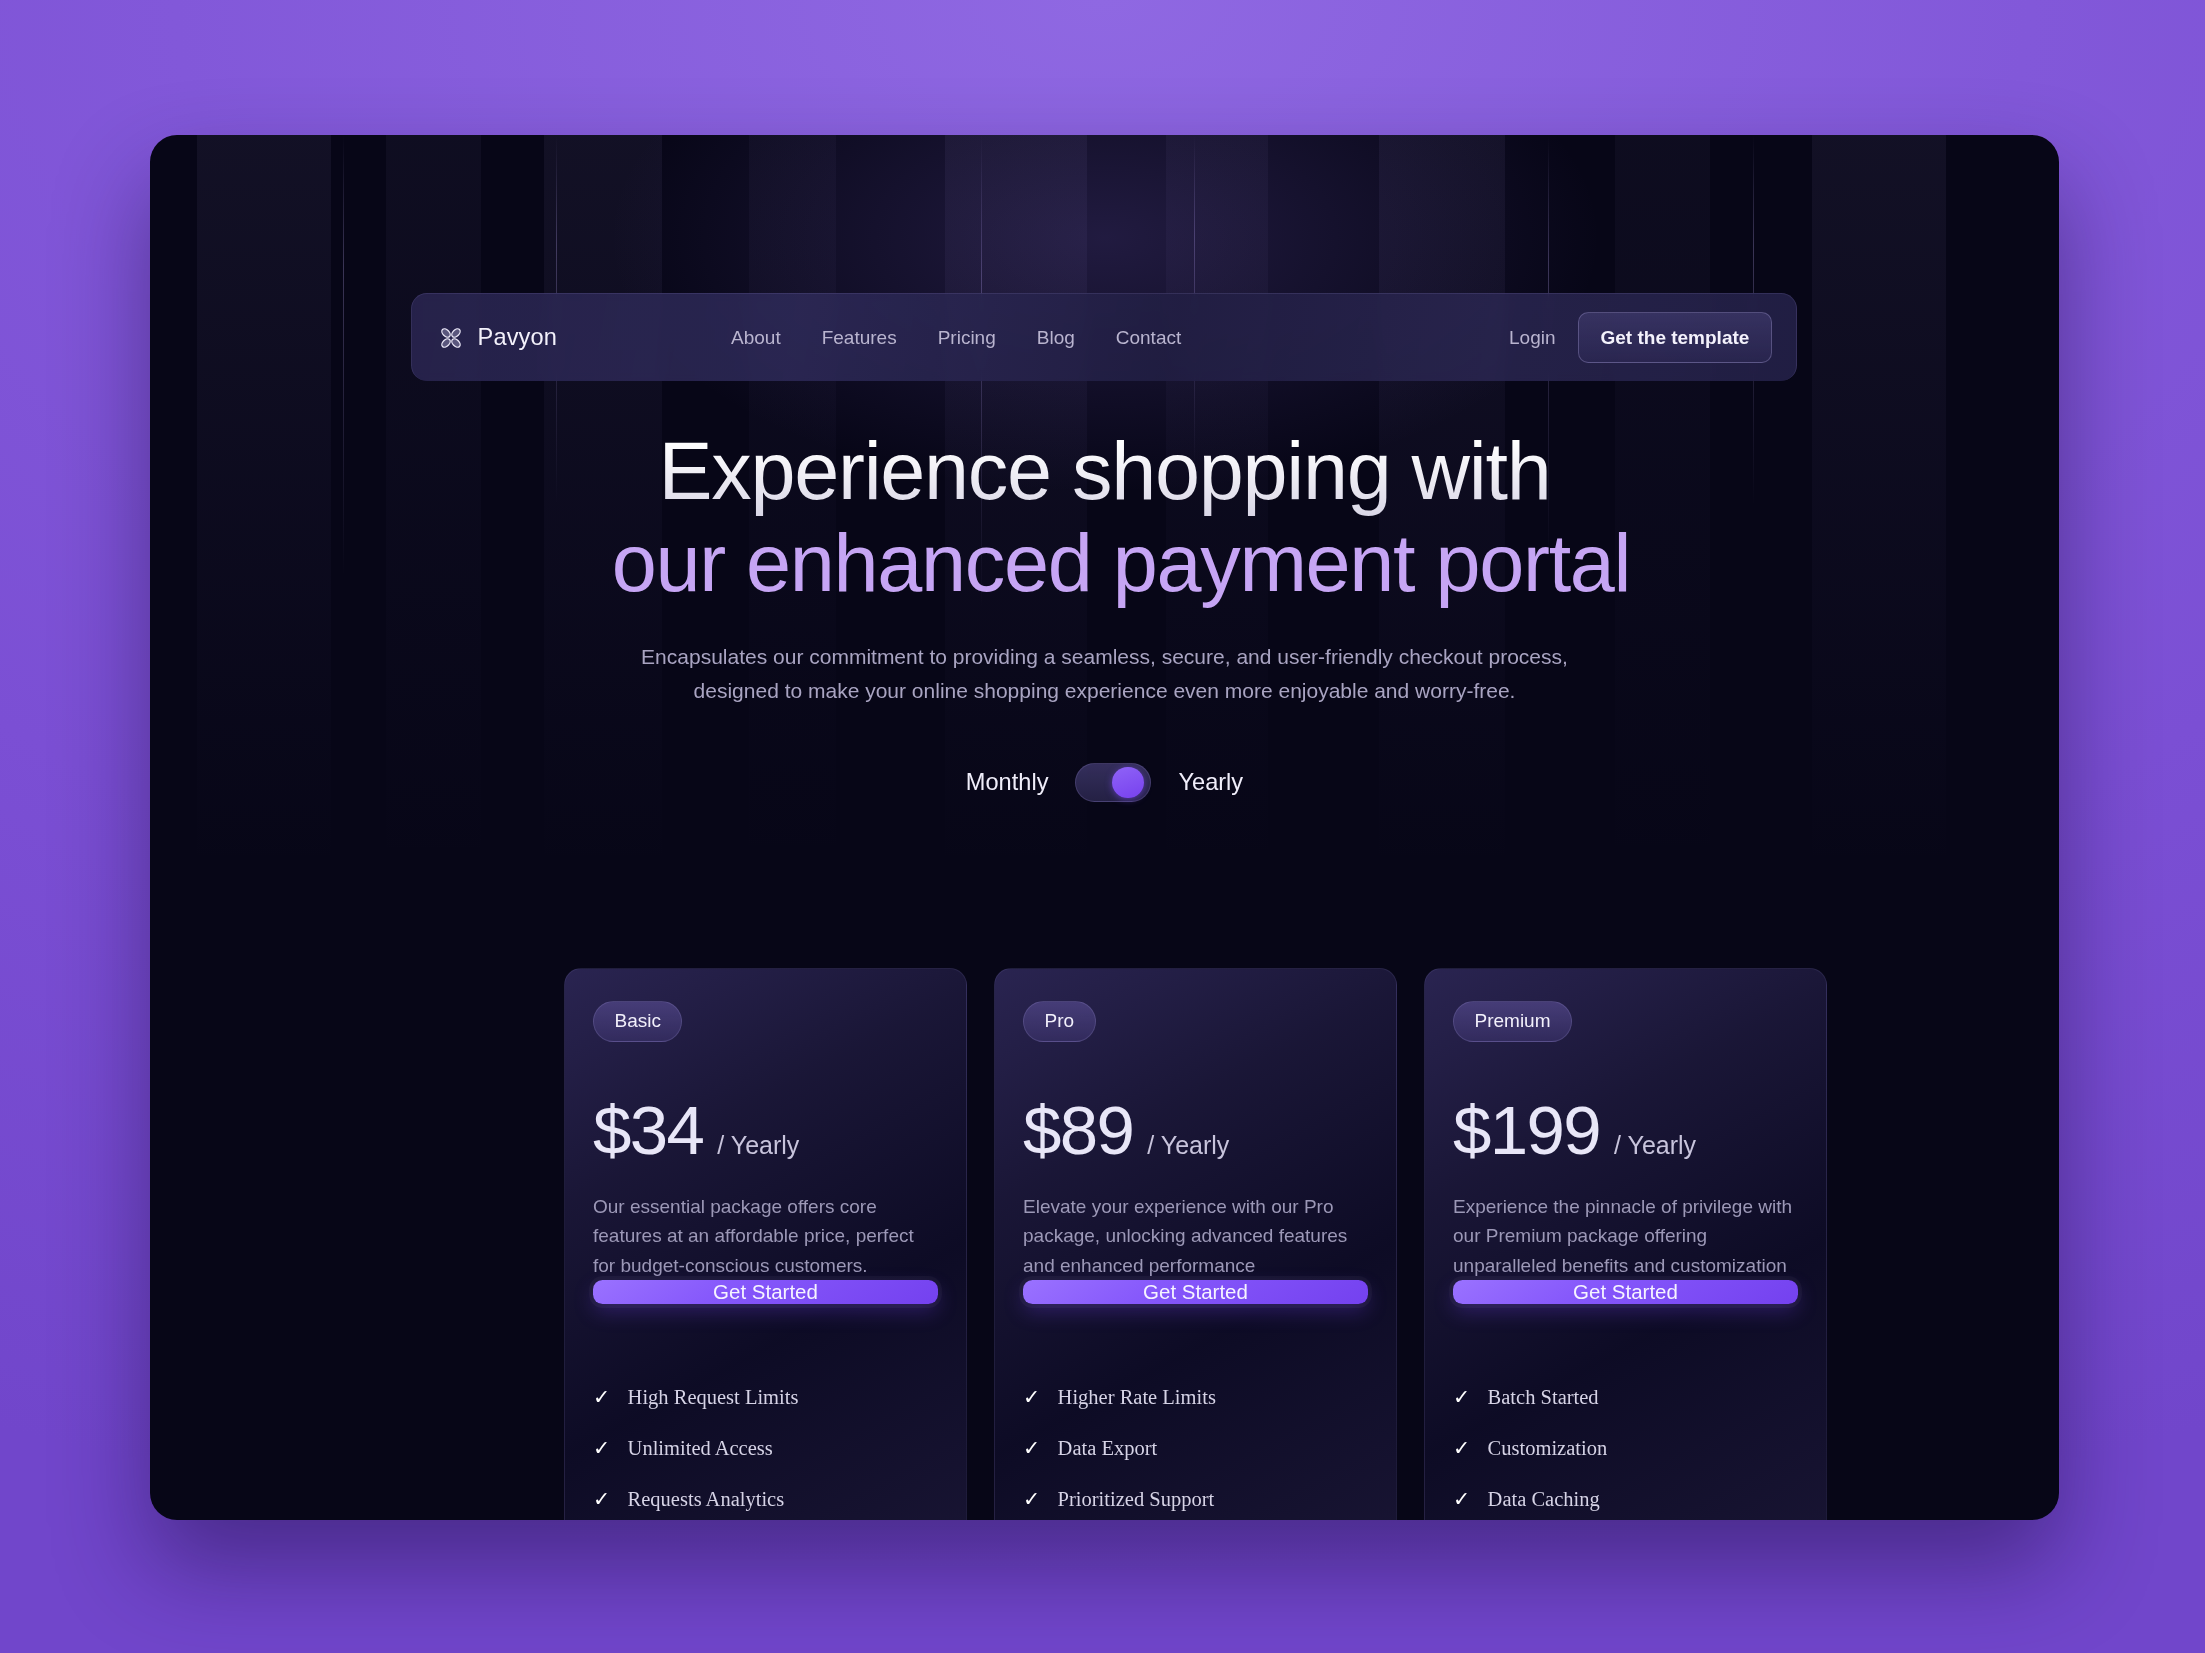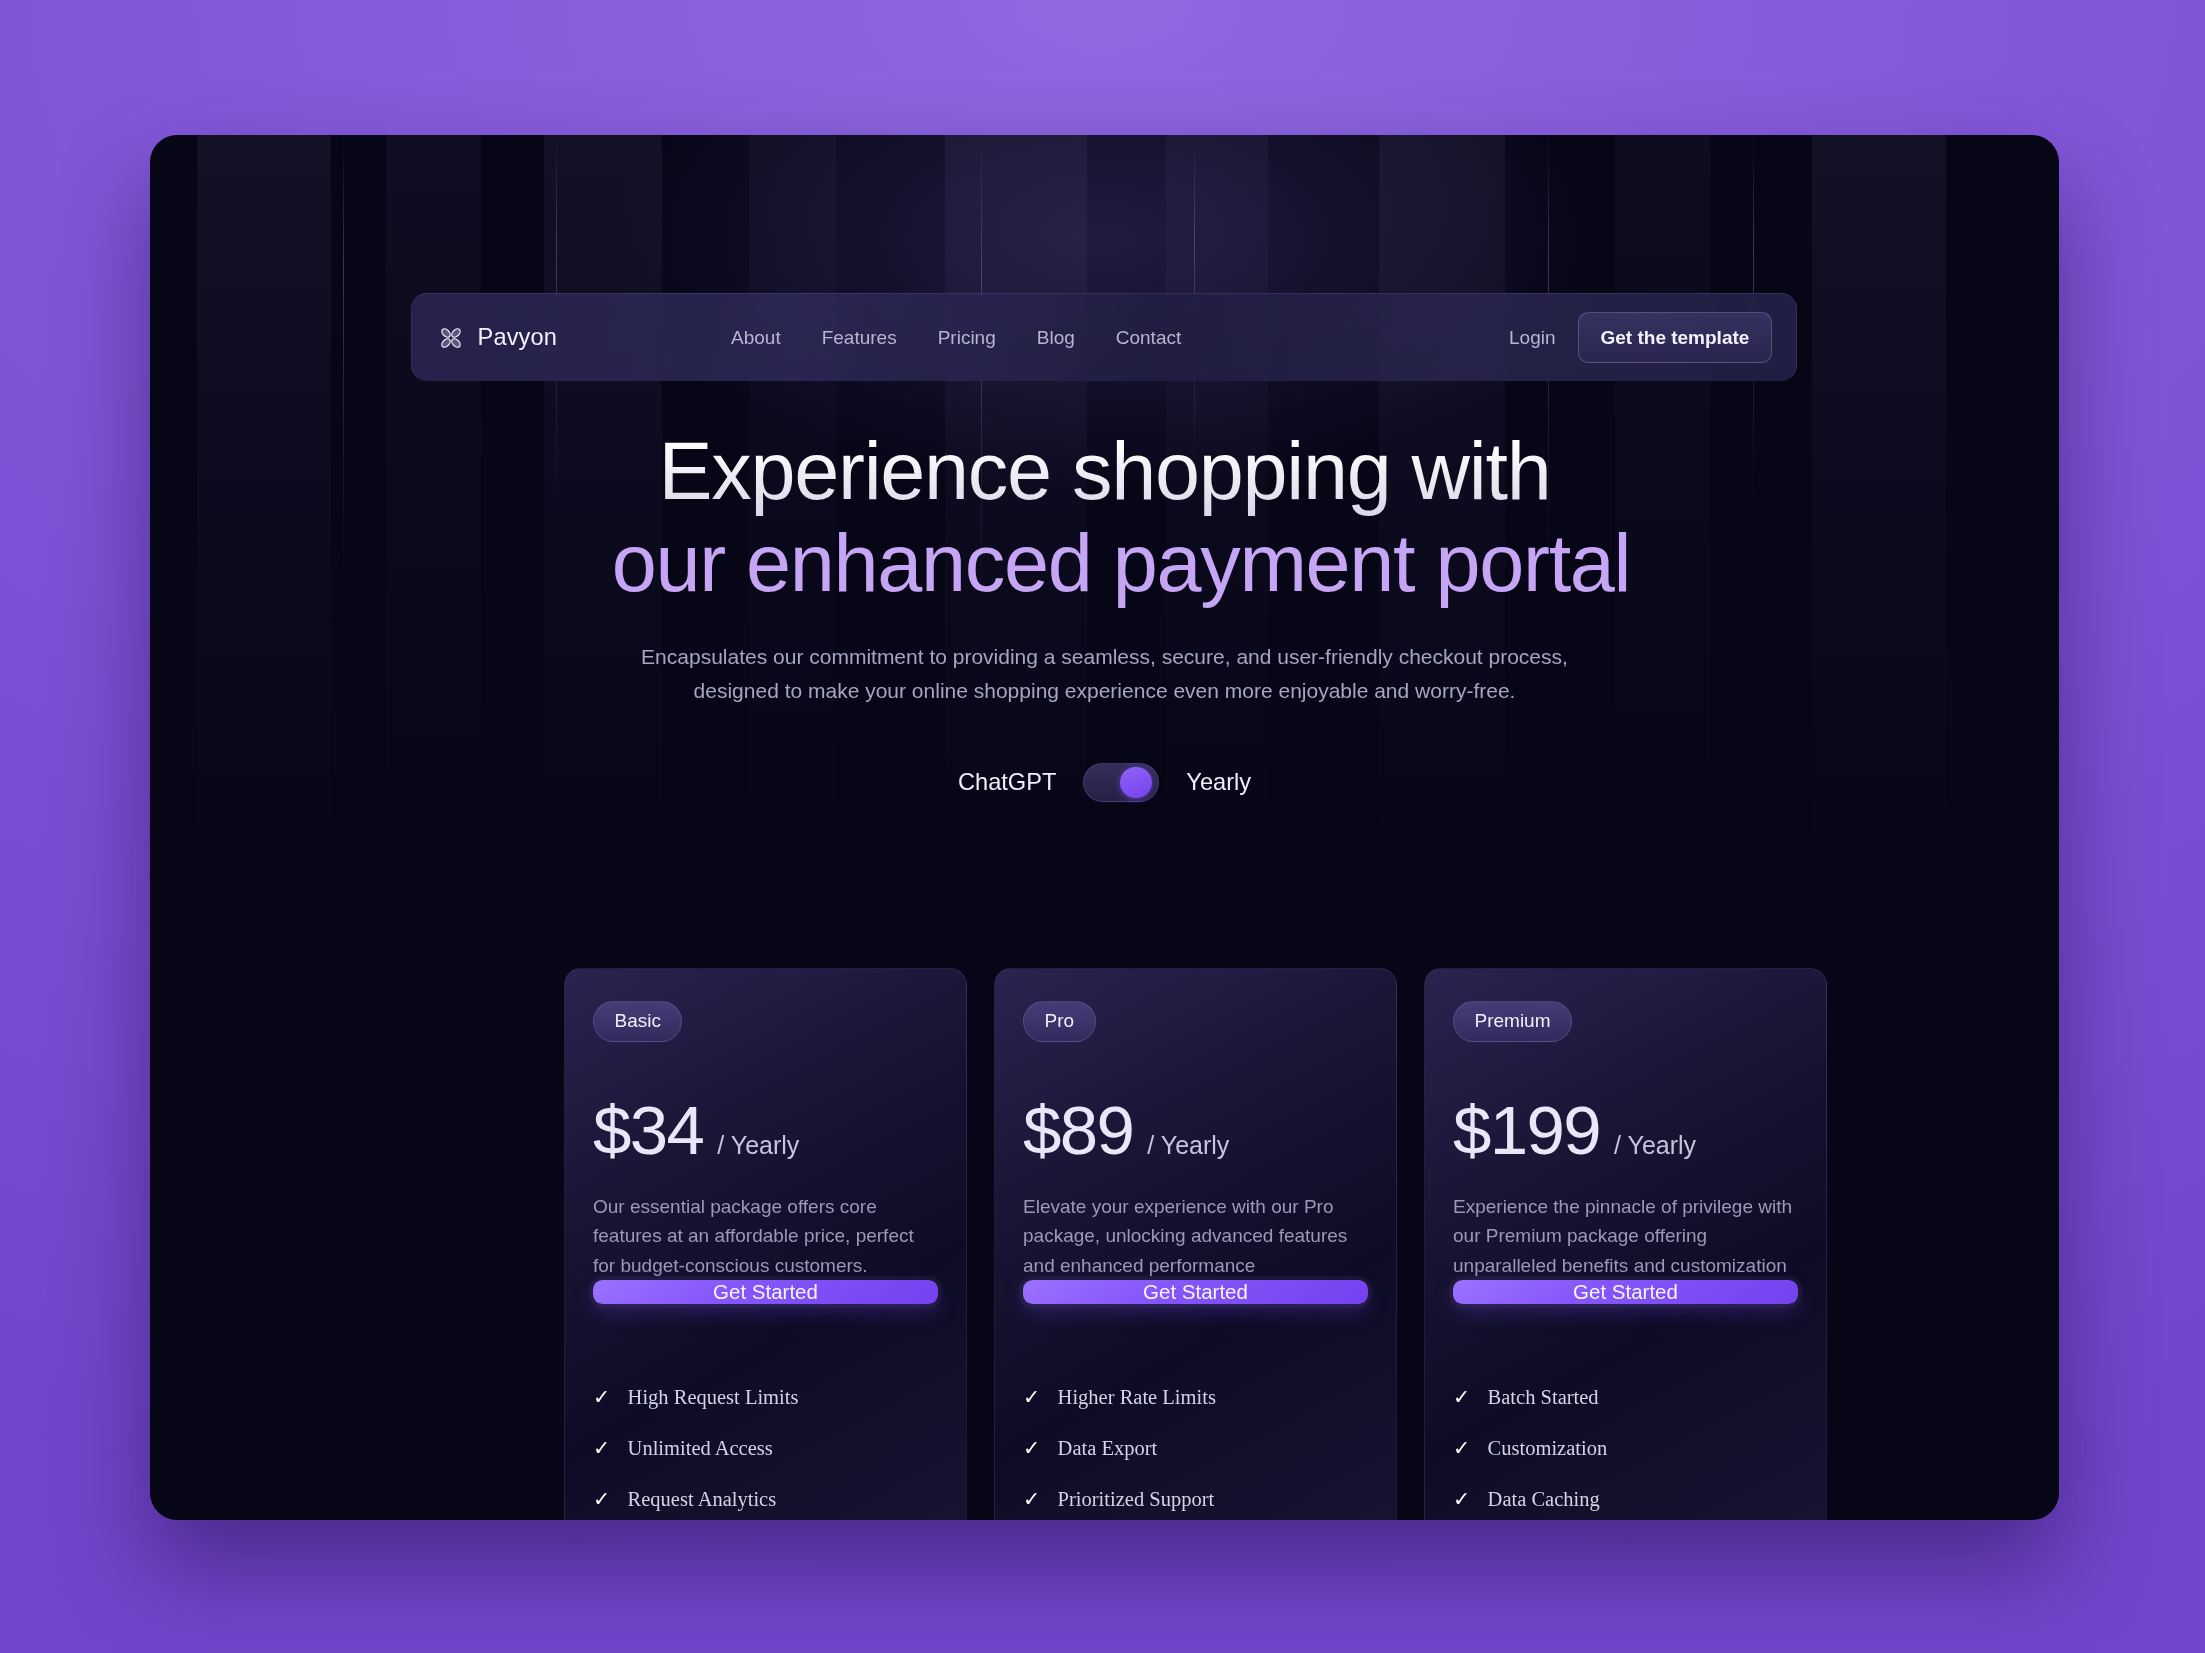--- a/index.html
+++ b/index.html
@@ -242,21 +242,21 @@
       <span class="l1">Experience shopping with</span>
       <span class="l2">our enhanced payment portal</span>
     </h1>
 
     <p class="subhead">
       <span>Encapsulates our commitment to providing a seamless, secure, and user-friendly checkout process,</span><br>
       <span>designed to make your online shopping experience even more enjoyable and worry-free.</span>
     </p>
 
     <div class="billing">
-      <span class="billing-label">ChatGPT</span>
+      <span class="billing-label">Monthly</span>
       <div class="switch">
         <div class="knob"></div>
       </div>
       <span class="billing-label">Yearly</span>
     </div>
   </div>
 
   <div class="cards">
 
     <div class="card">
@@ -272,21 +272,21 @@
         <li class="feature">
           <span class="check">✓</span>
           <span class="feature-label">High Request Limits</span>
         </li>
         <li class="feature">
           <span class="check">✓</span>
           <span class="feature-label">Unlimited Access</span>
         </li>
         <li class="feature">
           <span class="check">✓</span>
-          <span class="feature-label">Request Analytics</span>
+          <span class="feature-label">Requests Analytics</span>
         </li>
       </ul>
     </div>
 
     <div class="card">
       <span class="tier-badge">Pro</span>
       <div class="price-row">
         <span class="price">$89</span>
         <span class="period">/ Yearly</span>
       </div>

